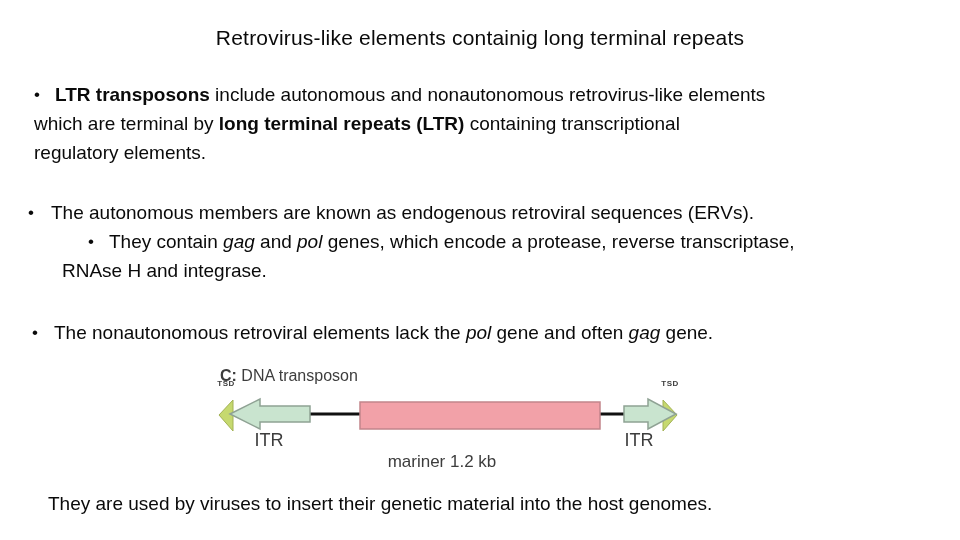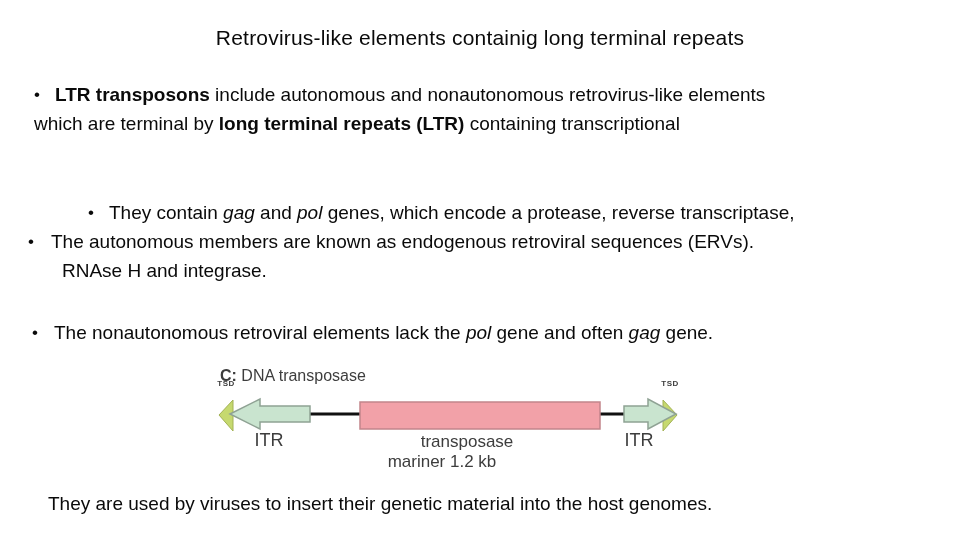--- a/index.html
+++ b/index.html
@@ -32,44 +32,47 @@
 
 <div class="abs title">Retrovirus-like elements containig long terminal repeats</div>
 
 <div class="abs para" style="left:34px;top:80px;">
   <div class="pline">
     <span class="bullet">•</span><span class="b">LTR transposons</span><span> include autonomous and nonautonomous retrovirus-like elements</span>
   </div>
   <div class="pline">
     <span>which are terminal by </span><span class="b">long terminal repeats (LTR)</span><span> containing transcriptional</span>
   </div>
+  <div class="pline">
+    <span>regulatory elements.</span>
+  </div>
 </div>
 
 <div class="abs para" style="left:28px;top:198px;">
+  <div class="pline">
+    <span class="bullet" style="width:23px;">•</span><span>The autonomous members are known as endogenous retroviral sequences (ERVs).</span>
+  </div>
   <div class="pline" style="margin-left:60px;">
     <span class="bullet">•</span><span>They contain </span><span class="i">gag</span><span> and </span><span class="i">pol</span><span> genes, which encode a protease, reverse transcriptase,</span>
-  </div>
-  <div class="pline">
-    <span class="bullet" style="width:23px;">•</span><span>The autonomous members are known as endogenous retroviral sequences (ERVs).</span>
   </div>
   <div class="pline" style="margin-left:34px;">
     <span>RNAse H and integrase.</span>
   </div>
 </div>
 
 <div class="abs para" style="left:32px;top:310px;margin-top:8px;">
   <div class="pline">
     <span class="bullet" style="width:22px;">•</span><span>The nonautonomous retroviral elements lack the </span><span class="i">pol</span><span> gene and often </span><span class="i">gag</span><span> gene.</span>
   </div>
 </div>
 
 <div class="abs fig">
 
   <div class="abs figlabel" style="color: rgb(61, 61, 61);">
-    <span class="b">C:</span><span> DNA transposase</span>
+    <span class="b">C:</span><span> DNA transposon</span>
   </div>
 
   <div class="abs tsdlabel" style="left: 26px; color: rgb(61, 61, 61);">TSD</div>
   <div class="abs tsdlabel" style="left: 470px; color: rgb(61, 61, 61);">TSD</div>
 
   <svg class="abs" style="left:0;top:0;" width="540" height="120" viewBox="0 0 540 120">
 
     <line x1="122" y1="51" x2="186" y2="51" stroke-width="3" style="stroke: rgb(17, 17, 17);"></line>
     <line x1="414" y1="51" x2="452" y2="51" stroke-width="3" style="stroke: rgb(17, 17, 17);"></line>
 
@@ -77,17 +80,16 @@
     <polygon points="483,37 497,52 483,68" stroke-width="1" style="fill: rgb(198, 217, 111); stroke: rgb(163, 178, 84);"></polygon>
 
     <polygon points="50,51 80,36 80,43 130,43 130,59 80,59 80,66" stroke-width="1.5" style="fill: rgb(201, 228, 207); stroke: rgb(143, 162, 148);"></polygon>
     <polygon points="444,43 468,43 468,36 496,51 468,66 468,59 444,59" stroke-width="1.5" style="fill: rgb(201, 228, 207); stroke: rgb(143, 162, 148);"></polygon>
 
     <rect x="180" y="39" width="240" height="27" stroke-width="1.5" style="fill: rgb(242, 161, 168); stroke: rgb(194, 133, 139);"></rect>
   </svg>
 
   <div class="abs figtext itr" style="left: 39px; color: rgb(61, 61, 61);">ITR</div>
   <div class="abs figtext itr" style="left: 409px; color: rgb(61, 61, 61);">ITR</div>
-  <div class="abs figtext" style="left: 167px; top: 69px; width: 240px; color: rgb(61, 61, 61);">transposase</div>
   <div class="abs figtext" style="left: 142px; top: 89px; width: 240px; color: rgb(61, 61, 61);">mariner 1.2 kb</div>
 </div>
 
 <div class="abs footer">They are used by viruses to insert their genetic material into the host genomes.</div>
 
 </body></html>

